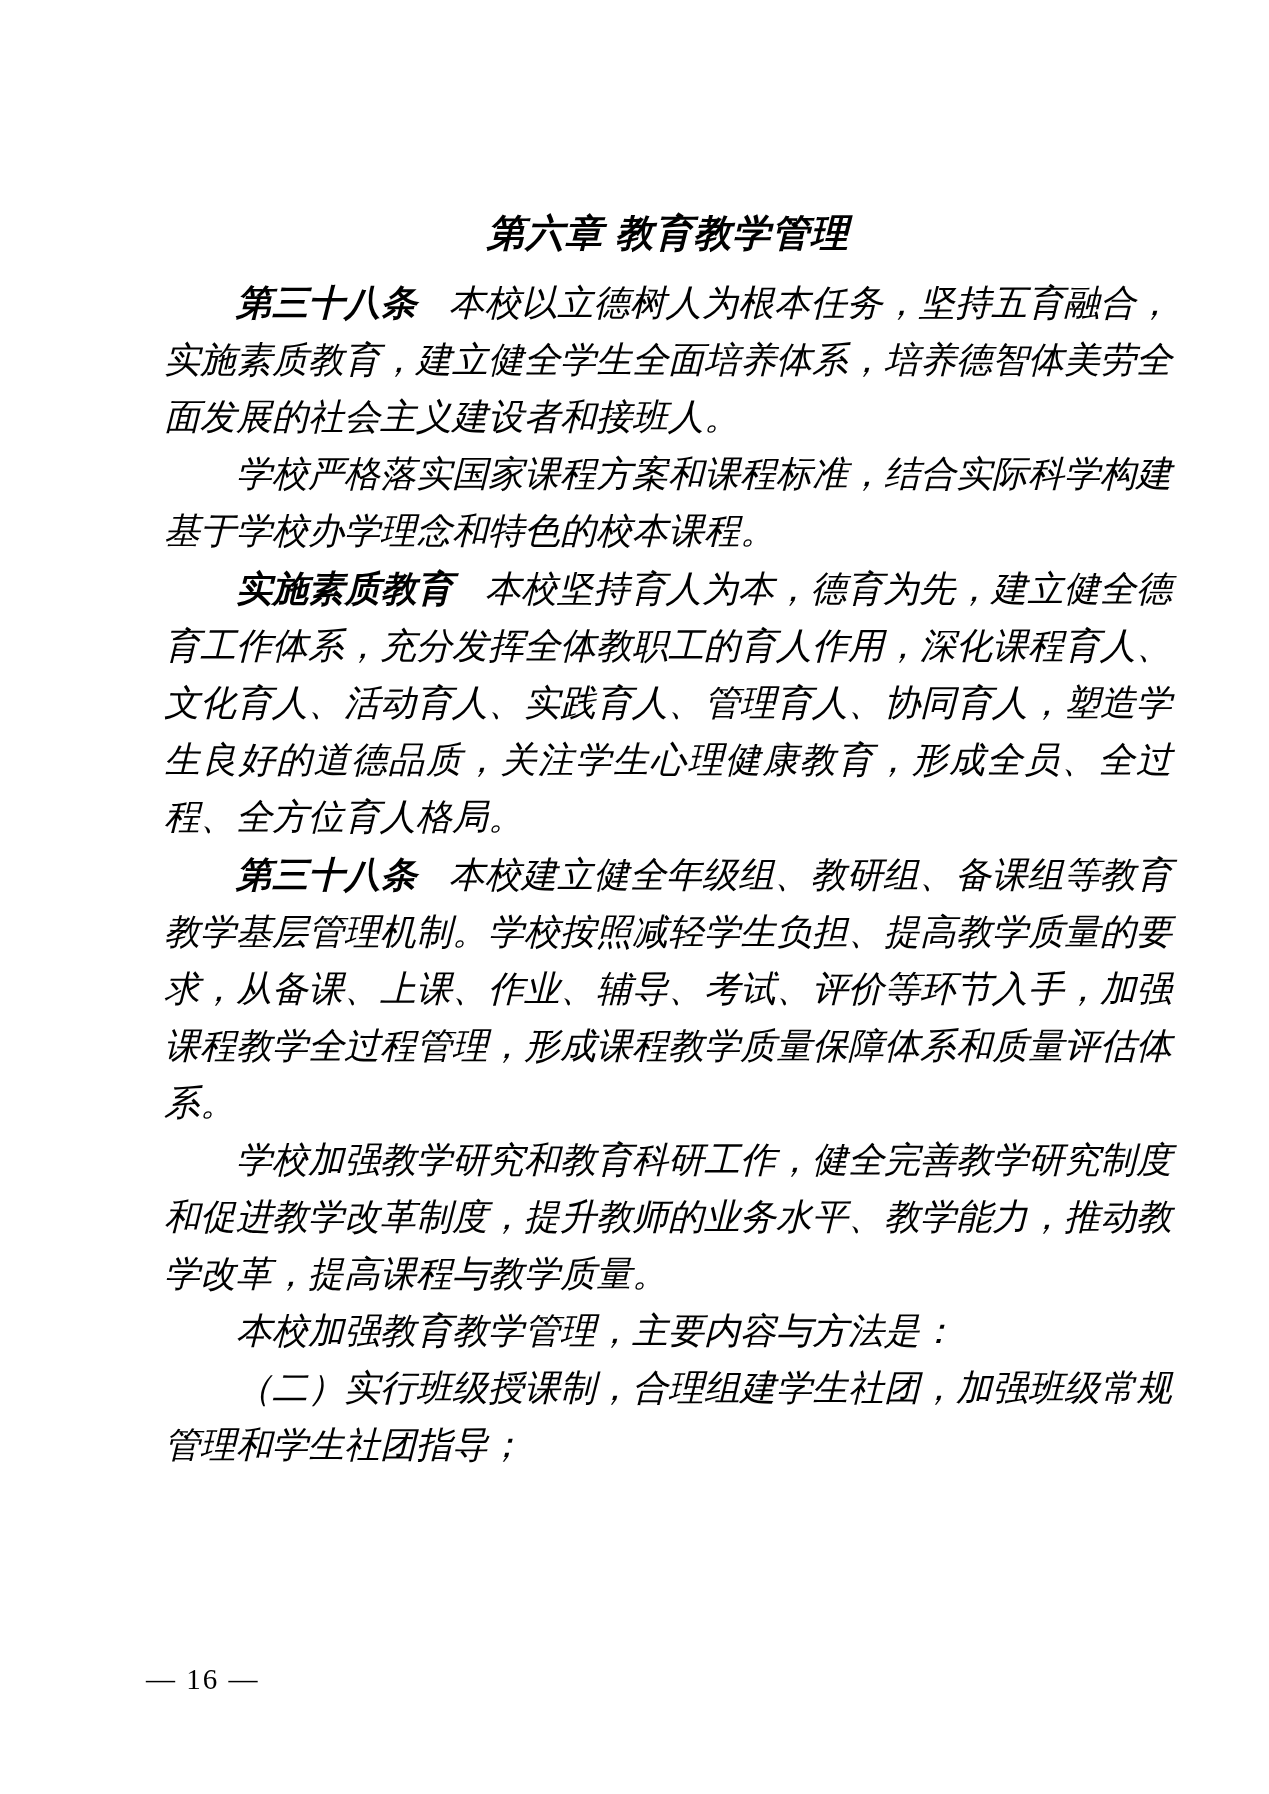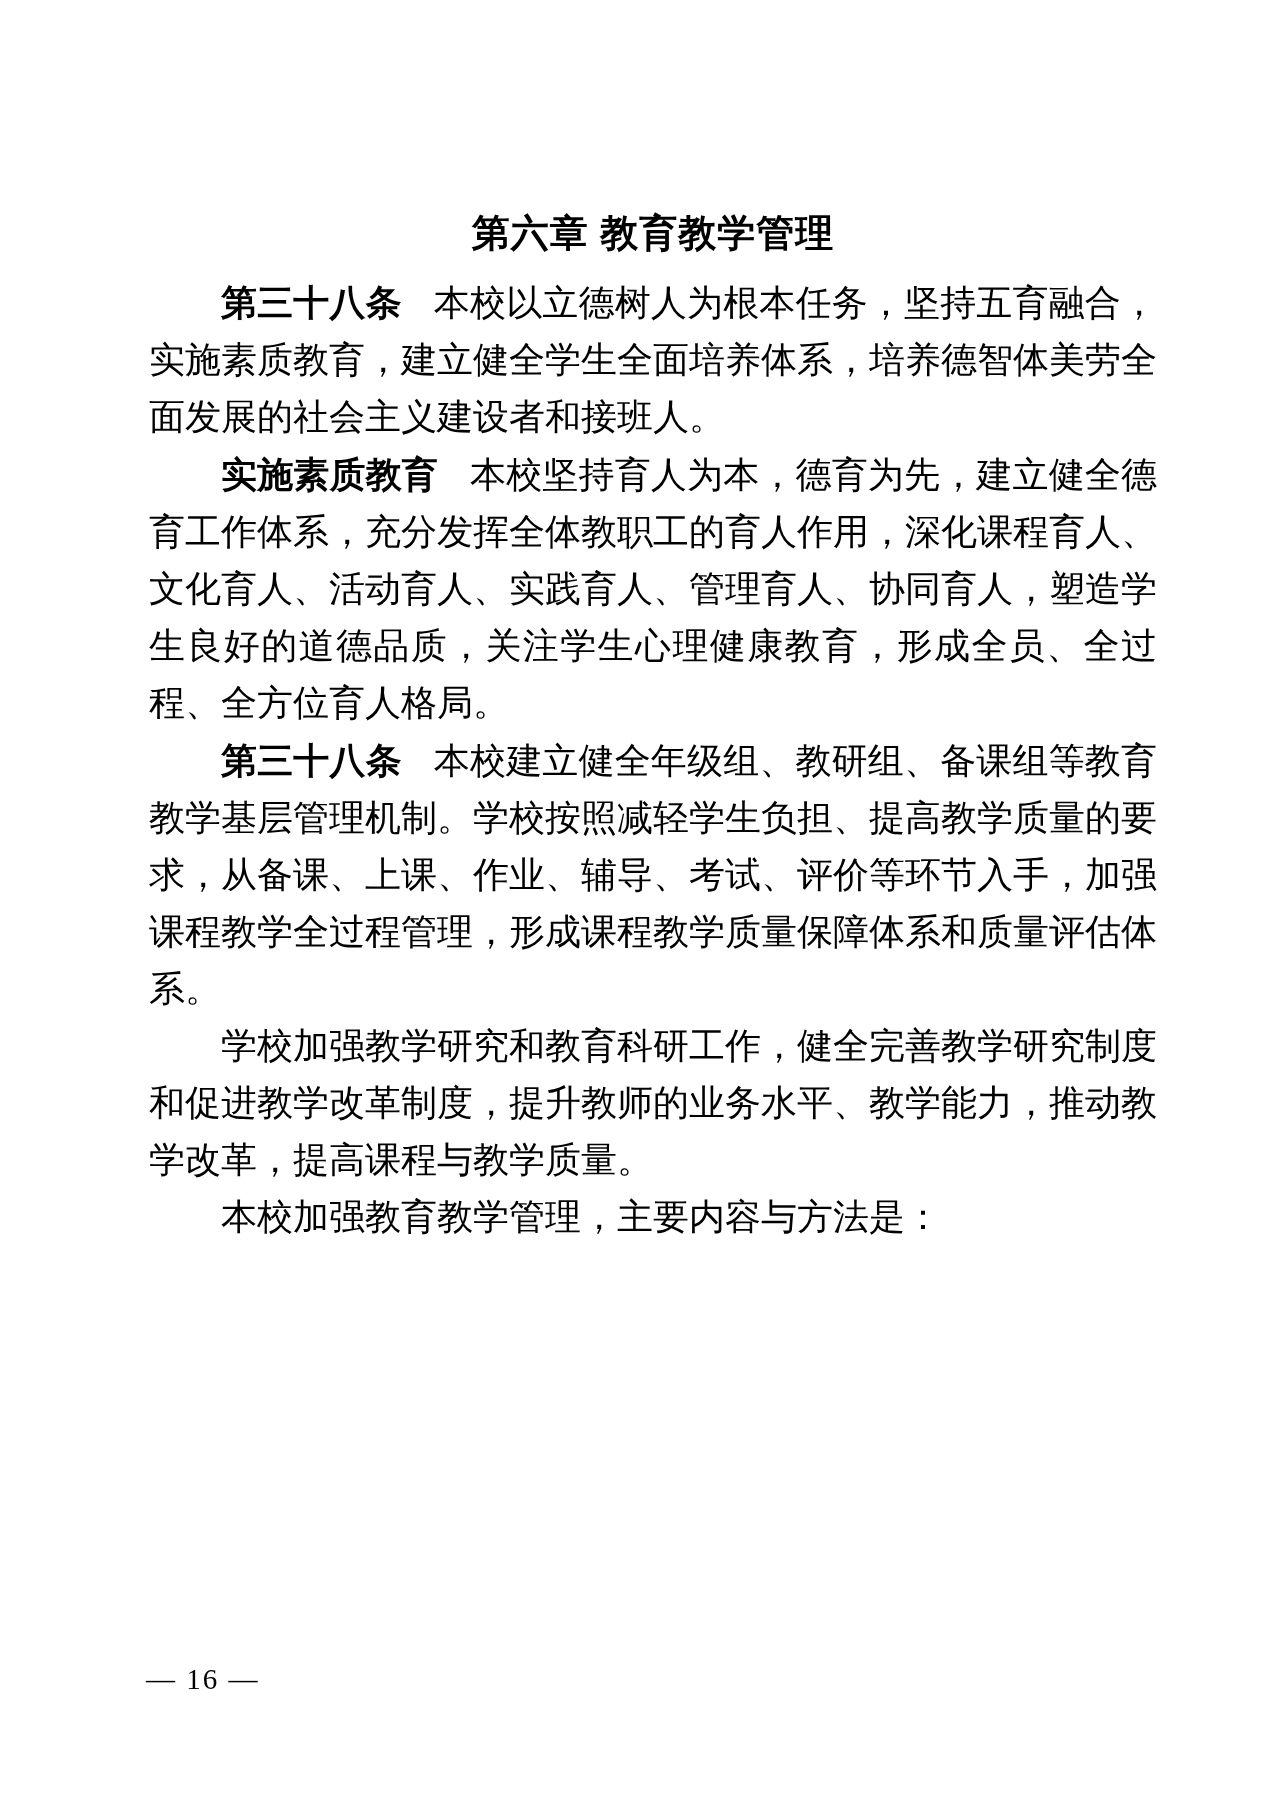--- a/index.html
+++ b/index.html
@@ -18,23 +18,24 @@
   .page {
     position: absolute;
     left: 0;
     top: 0;
     width: 1269px;
     height: 1794px;
     background: #ffffff;
   }
   .content {
     position: absolute;
-    left: 149px;
+    left: 164px;
     top: 208px;
     width: 1008px;
+    font-style: italic;
   }
   .chapter-title {
     font-family: "Liberation Sans", sans-serif;
     font-weight: bold;
     font-size: 38px;
     line-height: 50px;
     text-align: center;
     margin: 0 0 16px 0;
     letter-spacing: 1px;
   }
@@ -64,26 +65,28 @@
 </style>
 </head>
 <body>
 
 <div class="page">
   <div class="content">
     <h1 class="chapter-title">第六章 教育教学管理</h1>
     <div>
   <p class="para"><span class="lead">第三十八条</span><span>本校以立德树人为根本任务，坚持五育融合，实施素质教育，建立健全学生全面培养体系，培养德智体美劳全面发展的社会主义建设者和接班人。</span></p>
 
+  <p class="para"><span>学校严格落实国家课程方案和课程标准，结合实际科学构建基于学校办学理念和特色的校本课程。</span></p>
 
   <p class="para"><span class="lead">实施素质教育</span><span>本校坚持育人为本，德育为先，建立健全德育工作体系，充分发挥全体教职工的育人作用，深化课程育人、文化育人、活动育人、实践育人、管理育人、协同育人，塑造学生良好的道德品质，关注学生心理健康教育，形成全员、全过程、全方位育人格局。</span></p>
 
   <p class="para"><span class="lead">第三十八条</span><span>本校建立健全年级组、教研组、备课组等教育教学基层管理机制。学校按照减轻学生负担、提高教学质量的要求，从备课、上课、作业、辅导、考试、评价等环节入手，加强课程教学全过程管理，形成课程教学质量保障体系和质量评估体系。</span></p>
 
   <p class="para"><span>学校加强教学研究和教育科研工作，健全完善教学研究制度和促进教学改革制度，提升教师的业务水平、教学能力，推动教学改革，提高课程与教学质量。</span></p>
 
   <p class="para"><span>本校加强教育教学管理，主要内容与方法是：</span></p>
 
 
+  <p class="para"><span>（二）实行班级授课制，合理组建学生社团，加强班级常规管理和学生社团指导；</span></p>
 </div>
   </div>
   <div class="footer">— 16 —</div>
 </div>
 
 </body></html>

